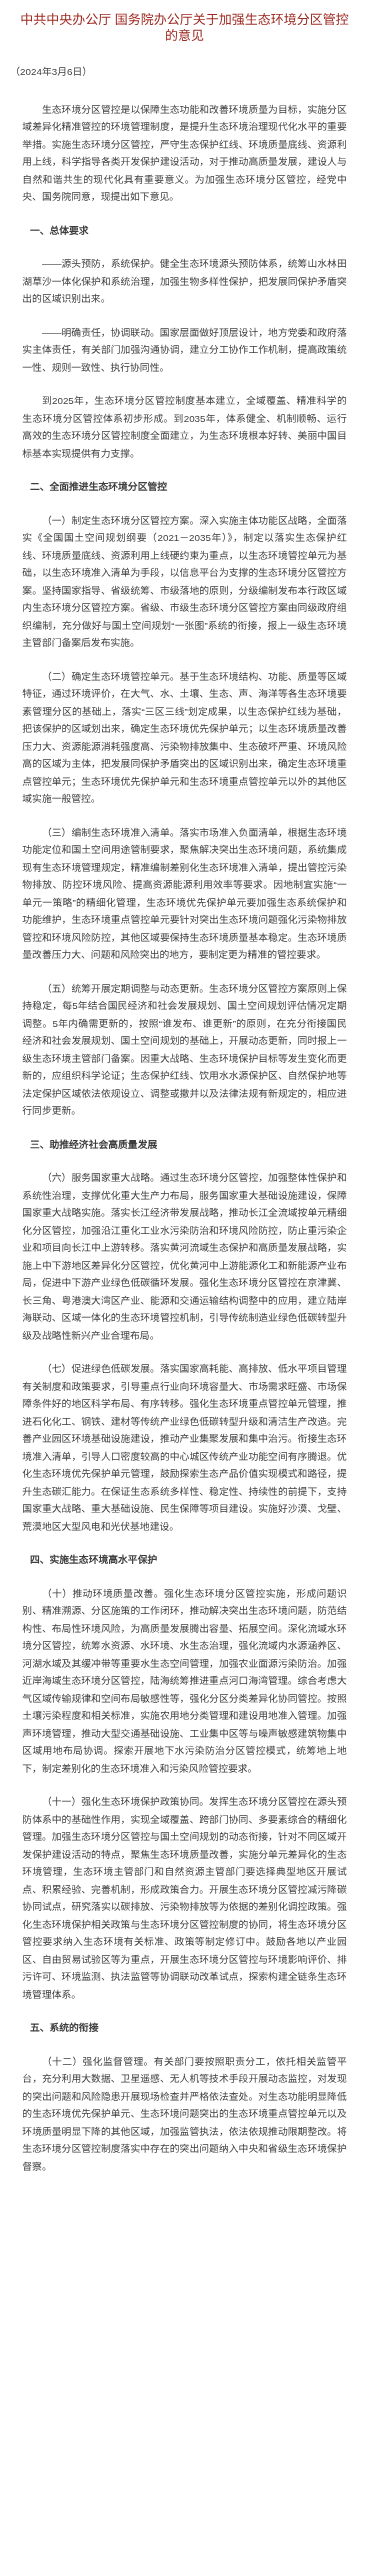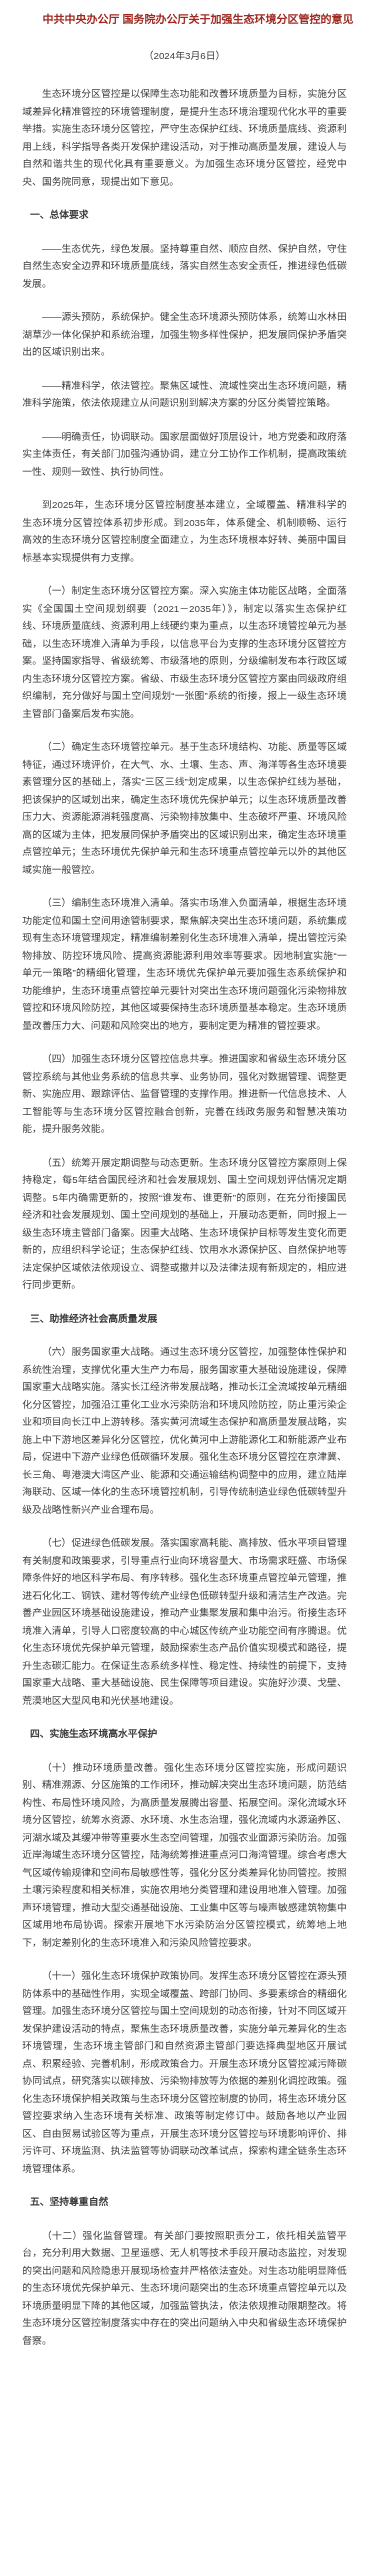--- a/index.html
+++ b/index.html
@@ -14,31 +14,31 @@
   body{
     width:369px;
     margin:0 auto;
     font-family:"Liberation Sans","DejaVu Sans",sans-serif;
     color:var(--body-color);
   }
   .page{
     padding:9.3px 10.3px 14.4px 10.3px;
   }
   .doc-title{
-    font-size:11px;
+    font-size:13px;
     line-height:15.5px;
-    font-weight:bold;
+    font-weight:normal;
     color:var(--title-color);
-    text-align:right;
+    text-align:center;
     margin:3.1px 5.2px 20.6px 5.2px;
   }
   .doc-date{
     font-size:9.8px;
     color:var(--body-color);
-    text-align:center;
+    text-align:left;
     margin:0 0 23px 0;
     font-weight:400;
   }
   .para{
     font-size:9.8px;
     line-height:17.5px;
     text-align:justify;
     text-indent:2em;
     margin:16px 12px;
     font-weight:400;
@@ -55,34 +55,32 @@
 <body>
 
 <div class="page">
   <h1 class="doc-title">中共中央办公厅 国务院办公厅关于加强生态环境分区管控的意见</h1>
 
   <div class="doc-date">（2024年3月6日）</div>
 
   <div>
       <p class="para">生态环境分区管控是以保障生态功能和改善环境质量为目标，实施分区域差异化精准管控的环境管理制度，是提升生态环境治理现代化水平的重要举措。实施生态环境分区管控，严守生态保护红线、环境质量底线、资源利用上线，科学指导各类开发保护建设活动，对于推动高质量发展，建设人与自然和谐共生的现代化具有重要意义。为加强生态环境分区管控，经党中央、国务院同意，现提出如下意见。</p>
       <h2 class="heading">一、总体要求</h2>
-      <p class="para">——生态优先，绿色发展。坚持尊重自然、顺应自然、保护自然，守住自然生态安全边界和环境质量底线，落实自然生态安全责任，推进绿色低碳发展。</p>
       <p class="para">——源头预防，系统保护。健全生态环境源头预防体系，统筹山水林田湖草沙一体化保护和系统治理，加强生物多样性保护，把发展同保护矛盾突出的区域识别出来。</p>
-      <p class="para">——精准科学，依法管控。聚焦区域性、流域性突出生态环境问题，精准科学施策，依法依规建立从问题识别到解决方案的分区分类管控策略。</p>
       <p class="para">——明确责任，协调联动。国家层面做好顶层设计，地方党委和政府落实主体责任，有关部门加强沟通协调，建立分工协作工作机制，提高政策统一性、规则一致性、执行协同性。</p>
       <p class="para">到2025年，生态环境分区管控制度基本建立，全域覆盖、精准科学的生态环境分区管控体系初步形成。到2035年，体系健全、机制顺畅、运行高效的生态环境分区管控制度全面建立，为生态环境根本好转、美丽中国目标基本实现提供有力支撑。</p>
+      <h2 class="heading">二、全面推进生态环境分区管控</h2>
       <p class="para">（一）制定生态环境分区管控方案。深入实施主体功能区战略，全面落实《全国国土空间规划纲要（2021－2035年）》，制定以落实生态保护红线、环境质量底线、资源利用上线硬约束为重点，以生态环境管控单元为基础，以生态环境准入清单为手段，以信息平台为支撑的生态环境分区管控方案。坚持国家指导、省级统筹、市级落地的原则，分级编制发布本行政区域内生态环境分区管控方案。省级、市级生态环境分区管控方案由同级政府组织编制，充分做好与国土空间规划“一张图”系统的衔接，报上一级生态环境主管部门备案后发布实施。</p>
       <p class="para">（二）确定生态环境管控单元。基于生态环境结构、功能、质量等区域特征，通过环境评价，在大气、水、土壤、生态、声、海洋等各生态环境要素管理分区的基础上，落实“三区三线”划定成果，以生态保护红线为基础，把该保护的区域划出来，确定生态环境优先保护单元；以生态环境质量改善压力大、资源能源消耗强度高、污染物排放集中、生态破坏严重、环境风险高的区域为主体，把发展同保护矛盾突出的区域识别出来，确定生态环境重点管控单元；生态环境优先保护单元和生态环境重点管控单元以外的其他区域实施一般管控。</p>
       <p class="para">（三）编制生态环境准入清单。落实市场准入负面清单，根据生态环境功能定位和国土空间用途管制要求，聚焦解决突出生态环境问题，系统集成现有生态环境管理规定，精准编制差别化生态环境准入清单，提出管控污染物排放、防控环境风险、提高资源能源利用效率等要求。因地制宜实施“一单元一策略”的精细化管理，生态环境优先保护单元要加强生态系统保护和功能维护，生态环境重点管控单元要针对突出生态环境问题强化污染物排放管控和环境风险防控，其他区域要保持生态环境质量基本稳定。生态环境质量改善压力大、问题和风险突出的地方，要制定更为精准的管控要求。</p>
-      <p class="para">（四）加强生态环境分区管控信息共享。推进国家和省级生态环境分区管控系统与其他业务系统的信息共享、业务协同，强化对数据管理、调整更新、实施应用、跟踪评估、监督管理的支撑作用。推进新一代信息技术、人工智能等与生态环境分区管控融合创新，完善在线政务服务和智慧决策功能，提升服务效能。</p>
       <p class="para">（五）统筹开展定期调整与动态更新。生态环境分区管控方案原则上保持稳定，每5年结合国民经济和社会发展规划、国土空间规划评估情况定期调整。5年内确需更新的，按照“谁发布、谁更新”的原则，在充分衔接国民经济和社会发展规划、国土空间规划的基础上，开展动态更新，同时报上一级生态环境主管部门备案。因重大战略、生态环境保护目标等发生变化而更新的，应组织科学论证；生态保护红线、饮用水水源保护区、自然保护地等法定保护区域依法依规设立、调整或撤并以及法律法规有新规定的，相应进行同步更新。</p>
       <h2 class="heading">三、助推经济社会高质量发展</h2>
       <p class="para">（六）服务国家重大战略。通过生态环境分区管控，加强整体性保护和系统性治理，支撑优化重大生产力布局，服务国家重大基础设施建设，保障国家重大战略实施。落实长江经济带发展战略，推动长江全流域按单元精细化分区管控，加强沿江重化工业水污染防治和环境风险防控，防止重污染企业和项目向长江中上游转移。落实黄河流域生态保护和高质量发展战略，实施上中下游地区差异化分区管控，优化黄河中上游能源化工和新能源产业布局，促进中下游产业绿色低碳循环发展。强化生态环境分区管控在京津冀、长三角、粤港澳大湾区产业、能源和交通运输结构调整中的应用，建立陆岸海联动、区域一体化的生态环境管控机制，引导传统制造业绿色低碳转型升级及战略性新兴产业合理布局。</p>
       <p class="para">（七）促进绿色低碳发展。落实国家高耗能、高排放、低水平项目管理有关制度和政策要求，引导重点行业向环境容量大、市场需求旺盛、市场保障条件好的地区科学布局、有序转移。强化生态环境重点管控单元管理，推进石化化工、钢铁、建材等传统产业绿色低碳转型升级和清洁生产改造。完善产业园区环境基础设施建设，推动产业集聚发展和集中治污。衔接生态环境准入清单，引导人口密度较高的中心城区传统产业功能空间有序腾退。优化生态环境优先保护单元管理，鼓励探索生态产品价值实现模式和路径，提升生态碳汇能力。在保证生态系统多样性、稳定性、持续性的前提下，支持国家重大战略、重大基础设施、民生保障等项目建设。实施好沙漠、戈壁、荒漠地区大型风电和光伏基地建设。</p>
       <h2 class="heading">四、实施生态环境高水平保护</h2>
       <p class="para">（十）推动环境质量改善。强化生态环境分区管控实施，形成问题识别、精准溯源、分区施策的工作闭环，推动解决突出生态环境问题，防范结构性、布局性环境风险，为高质量发展腾出容量、拓展空间。深化流域水环境分区管控，统筹水资源、水环境、水生态治理，强化流域内水源涵养区、河湖水域及其缓冲带等重要水生态空间管理，加强农业面源污染防治。加强近岸海域生态环境分区管控，陆海统筹推进重点河口海湾管理。综合考虑大气区域传输规律和空间布局敏感性等，强化分区分类差异化协同管控。按照土壤污染程度和相关标准，实施农用地分类管理和建设用地准入管理。加强声环境管理，推动大型交通基础设施、工业集中区等与噪声敏感建筑物集中区域用地布局协调。探索开展地下水污染防治分区管控模式，统筹地上地下，制定差别化的生态环境准入和污染风险管控要求。</p>
       <p class="para">（十一）强化生态环境保护政策协同。发挥生态环境分区管控在源头预防体系中的基础性作用，实现全域覆盖、跨部门协同、多要素综合的精细化管理。加强生态环境分区管控与国土空间规划的动态衔接，针对不同区域开发保护建设活动的特点，聚焦生态环境质量改善，实施分单元差异化的生态环境管理，生态环境主管部门和自然资源主管部门要选择典型地区开展试点、积累经验、完善机制，形成政策合力。开展生态环境分区管控减污降碳协同试点，研究落实以碳排放、污染物排放等为依据的差别化调控政策。强化生态环境保护相关政策与生态环境分区管控制度的协同，将生态环境分区管控要求纳入生态环境有关标准、政策等制定修订中。鼓励各地以产业园区、自由贸易试验区等为重点，开展生态环境分区管控与环境影响评价、排污许可、环境监测、执法监管等协调联动改革试点，探索构建全链条生态环境管理体系。</p>
-      <h2 class="heading">五、坚持尊重自然</h2>
+      <h2 class="heading">五、系统的衔接</h2>
       <p class="para">（十二）强化监督管理。有关部门要按照职责分工，依托相关监管平台，充分利用大数据、卫星遥感、无人机等技术手段开展动态监控，对发现的突出问题和风险隐患开展现场检查并严格依法查处。对生态功能明显降低的生态环境优先保护单元、生态环境问题突出的生态环境重点管控单元以及环境质量明显下降的其他区域，加强监管执法，依法依规推动限期整改。将生态环境分区管控制度落实中存在的突出问题纳入中央和省级生态环境保护督察。</p>
     </div>
 
 </div>
 
 
 </body></html>

